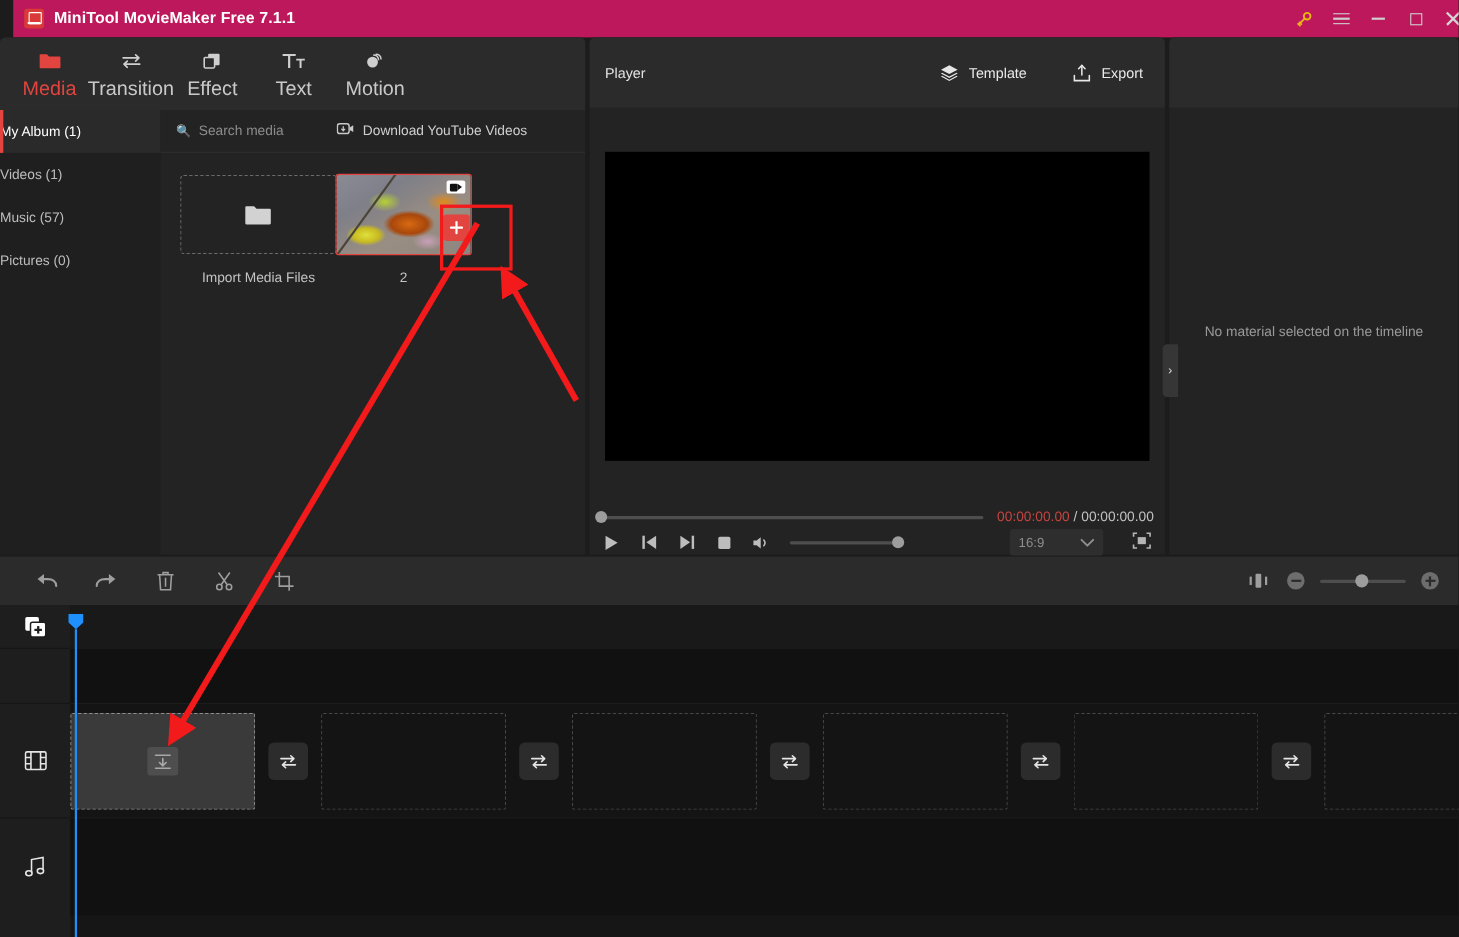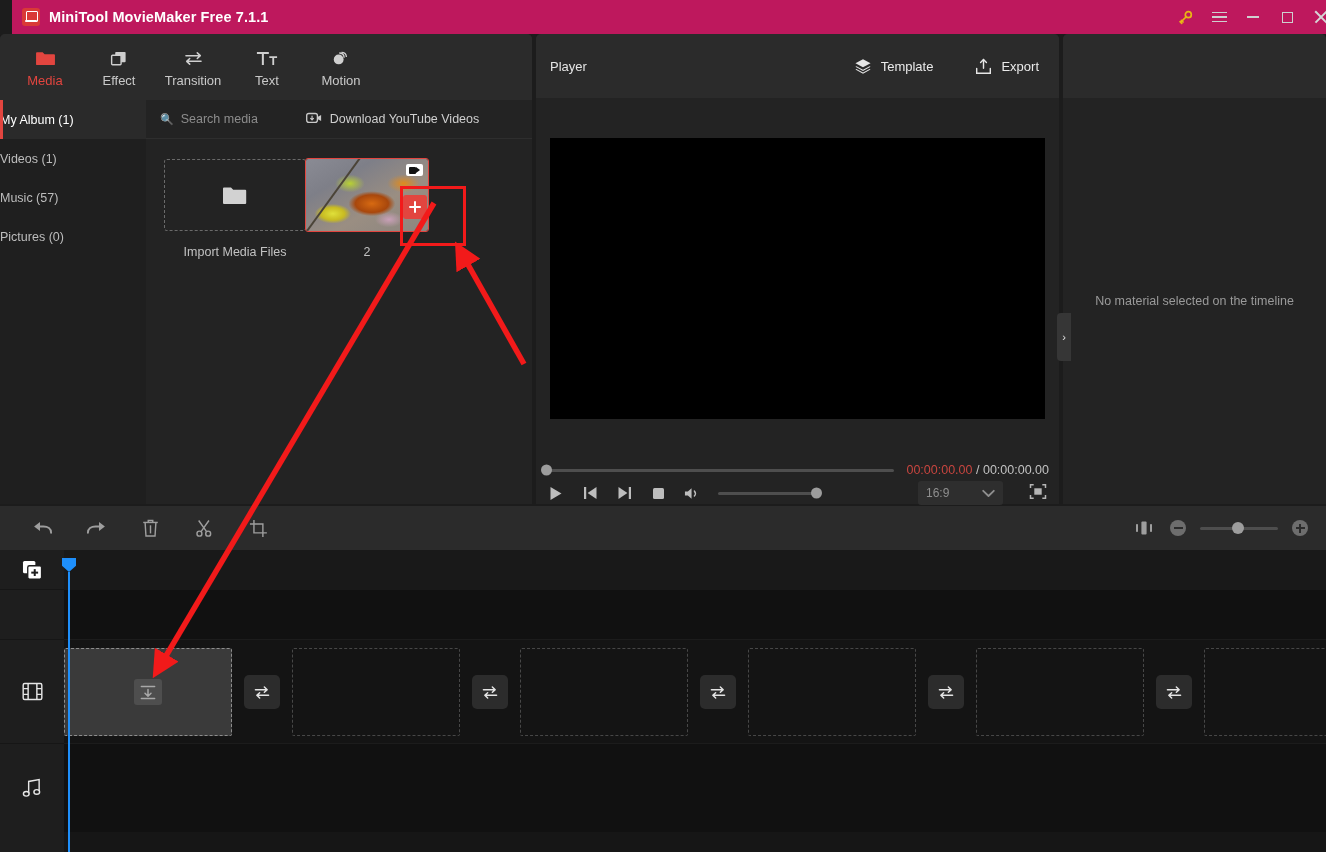--- a/index.html
+++ b/index.html
@@ -58,21 +58,21 @@
   }
   .tabbar {
     position: absolute; left: 0; top: 0; width: 532px; height: 66px;
     background: #2b2b2b; border-radius: 5px 5px 0 0;
     display: flex; align-items: center; padding-left: 8px;
   }
   .tab {
     width: 74px; height: 62px; display: flex; flex-direction: column;
     align-items: center; justify-content: center; gap: 6px; cursor: pointer;
   }
-  .tab .tl { font-size: 13px; color: #c9c9c9; }
+  .tab .tl { font-size: 18px; color: #c9c9c9; }
   .tab.active .tl { color: #e2453f; }
   .tab-ico { height: 20px; display: flex; align-items: flex-end; justify-content: center; color: #cfcfcf; }
   .tab.active .tab-ico { color: #e2453f; }
 
   .media-side {
     position: absolute; left: 0; top: 66px; width: 146px; height: 404px;
     background: #1f1f1f;
   }
   .album-item {
     height: 39px; display: flex; align-items: center; 
@@ -306,35 +306,35 @@
       <div class="tab active">
         <div class="tab-ico">
           <svg width="21" height="17" viewBox="0 0 22 18">
             <path d="M1 3.5a1 1 0 0 1 1-1h6l2 2h10a1 1 0 0 1 1 1V15a1 1 0 0 1-1 1H2a1 1 0 0 1-1-1z" fill="currentColor"></path>
           </svg>
         </div>
         <div class="tl">Media</div>
       </div>
       <div class="tab">
         <div class="tab-ico">
+          <svg width="21" height="17" viewBox="0 0 22 18" fill="none" stroke="currentColor" stroke-width="1.6" stroke-linecap="round" stroke-linejoin="round">
+            <path d="M3 6h15M15 3l3.2 3-3.2 3"></path>
+              <path d="M19 12H4M7 9l-3.2 3L7 15"></path>
+          </svg>
+        </div>
+        <div class="tl">Transition</div>
+      </div>
+      <div class="tab">
+        <div class="tab-ico">
           <svg width="20" height="17" viewBox="0 0 20 18">
             <rect x="6" y="2" width="11" height="11" rx="1" fill="currentColor"></rect>
             <rect x="2.2" y="5.6" width="10" height="10" rx="1" fill="#2b2b2b" stroke="currentColor" stroke-width="1.5"></rect>
           </svg>
         </div>
         <div class="tl">Effect</div>
-      </div>
-      <div class="tab">
-        <div class="tab-ico">
-          <svg width="21" height="17" viewBox="0 0 22 18" fill="none" stroke="currentColor" stroke-width="1.6" stroke-linecap="round" stroke-linejoin="round">
-            <path d="M3 6h15M15 3l3.2 3-3.2 3"></path>
-              <path d="M19 12H4M7 9l-3.2 3L7 15"></path>
-          </svg>
-        </div>
-        <div class="tl">Transition</div>
       </div>
       <div class="tab">
         <div class="tab-ico">
           <svg width="22" height="17" viewBox="0 0 24 18" fill="currentColor">
             <path d="M1 2h13v2.1H8.6V16H6.4V4.1H1z"></path>
             <path d="M14.5 6.6H23v1.9h-3.2V16h-2V8.5h-3.3z"></path>
           </svg>
         </div>
         <div class="tl">Text</div>
       </div>

